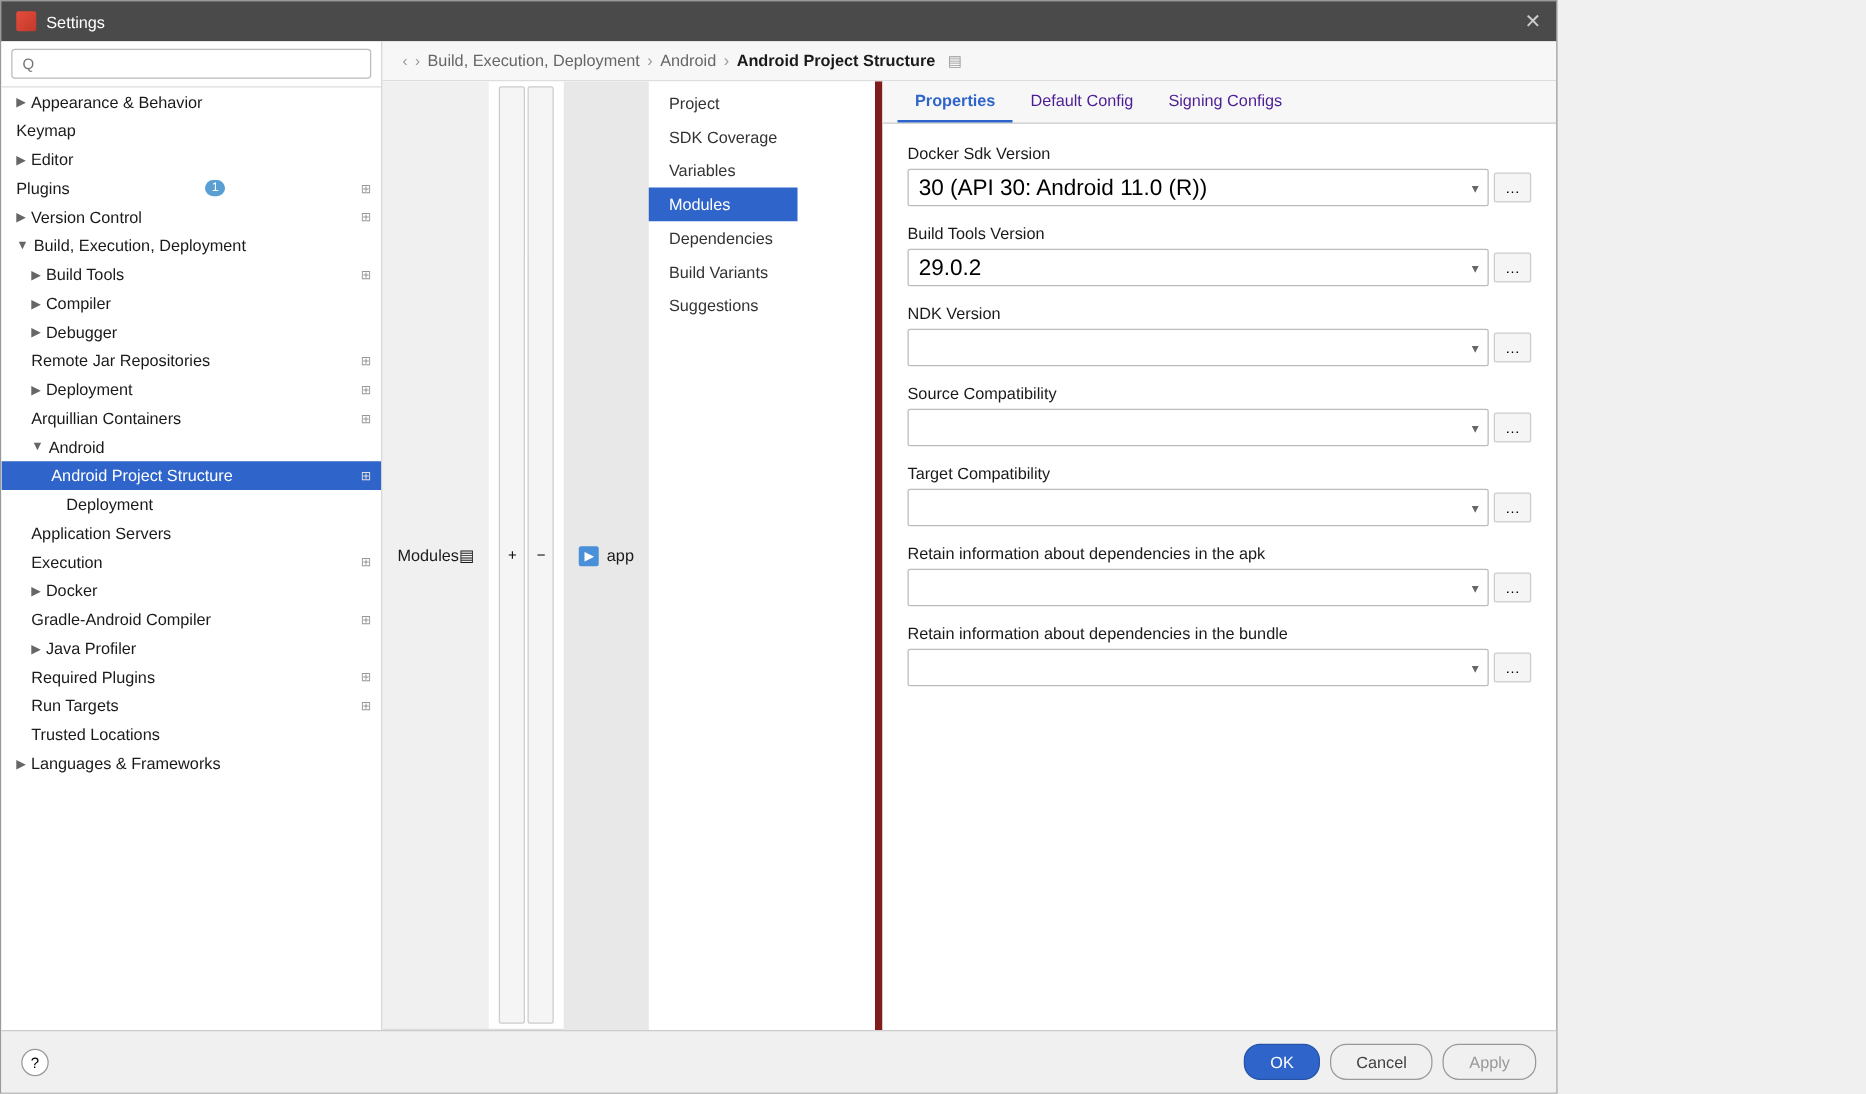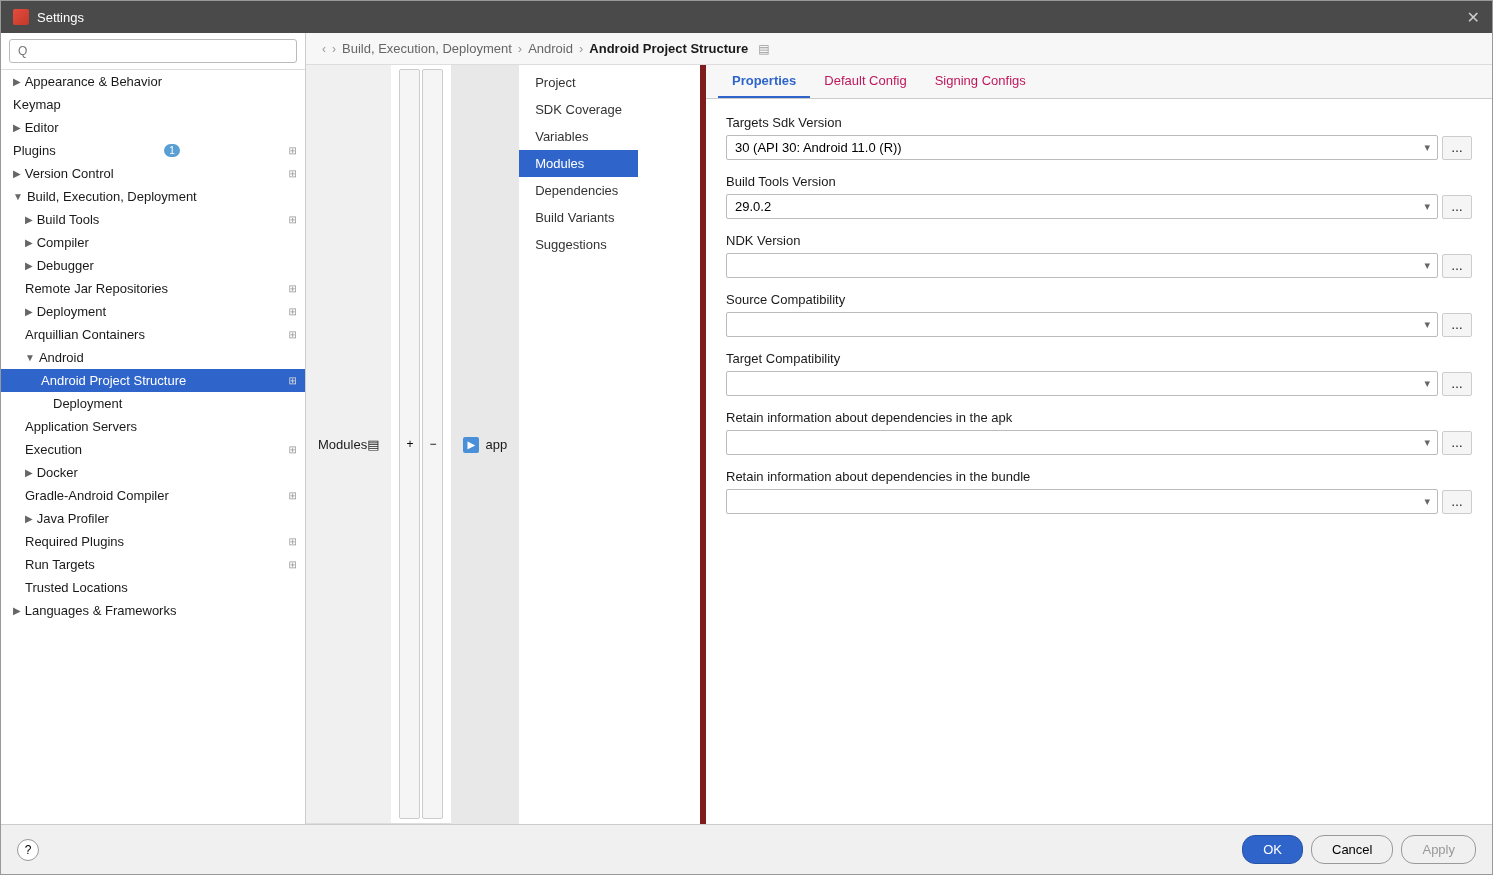--- a/index.html
+++ b/index.html
@@ -1,18 +1,18 @@
 <!DOCTYPE html>
 <html><head>
   <meta charset="utf-8">
   <style>
     * { box-sizing: border-box; margin: 0; padding: 0; }
     body { font-family: 'Segoe UI', Arial, sans-serif; font-size: 13px; background: #f0f0f0; color: #1a1a1a; }
     
-    .window { width: 1493px; height: 875px; background: #f2f2f2; border: 1px solid #999; display: flex; flex-direction: column; }
+    .window { width: 1246px; height: 875px; background: #f2f2f2; border: 1px solid #999; display: flex; flex-direction: column; }
     
     .title-bar { background: #4a4a4a; color: #fff; padding: 6px 12px; display: flex; align-items: center; justify-content: space-between; height: 32px; }
     .title-bar-left { display: flex; align-items: center; gap: 8px; }
     .title-bar-icon { width: 16px; height: 16px; background: linear-gradient(135deg, #e74c3c, #c0392b); border-radius: 2px; }
     .title-bar-close { font-size: 16px; cursor: pointer; color: #ccc; }
     
     .content { display: flex; flex: 1; overflow: hidden; }
     
     
     .sidebar { width: 305px; background: #fff; border-right: 1px solid #ccc; display: flex; flex-direction: column; overflow-y: auto; }
@@ -52,37 +52,37 @@
     .module-item { padding: 6px 12px; display: flex; align-items: center; gap: 6px; background: #e8e8e8; font-size: 13px; }
     .module-icon { width: 16px; height: 16px; background: #4a90d9; border-radius: 2px; display: flex; align-items: center; justify-content: center; color: #fff; font-size: 10px; }
     
     .nav-items { padding: 4px 0; }
     .nav-item { padding: 6px 16px; cursor: pointer; font-size: 13px; color: #333; }
     .nav-item.active { background: #2f65ca; color: #fff; font-weight: 500; }
     
     
     .right-panel { flex: 1; background: #fff; overflow-y: auto; }
     .right-panel-tabs { display: flex; border-bottom: 1px solid #ccc; padding: 0 12px; background: #f7f7f7; }
-    .tab { padding: 8px 14px; cursor: pointer; font-size: 13px; border-bottom: 2px solid transparent; color: #be185d; }
+    .tab { padding: 8px 14px; cursor: pointer; font-size: 13px; border-bottom: 2px solid transparent; color: #4c1d95; }
     .tab.active { border-bottom: 2px solid #2f65ca; color: #2f65ca; font-weight: 700; }
     
     .right-content { padding: 16px 20px; }
     .field-group { margin-bottom: 14px; }
     .field-label { font-size: 13px; color: #1a1a1a; margin-bottom: 5px; font-weight: 400; }
     .field-row { display: flex; align-items: center; gap: 4px; }
-    .field-select { flex: 1; padding: 4px 8px; border: 1px solid #bbb; border-radius: 2px; font-size: 13px; background: #fff; appearance: none; -webkit-appearance: none; cursor: pointer; }
+    .field-select { flex: 1; padding: 4px 8px; border: 1px solid #bbb; border-radius: 2px; font-size: 18px; background: #fff; appearance: none; -webkit-appearance: none; cursor: pointer; }
     .field-select-wrapper { flex: 1; position: relative; display: flex; align-items: center; }
     .field-select-wrapper::after { content: '▾'; position: absolute; right: 8px; pointer-events: none; font-size: 11px; color: #666; }
     .field-btn { padding: 4px 8px; background: #f5f5f5; border: 1px solid #ccc; cursor: pointer; border-radius: 2px; font-size: 12px; }
     
     
     .bottom-bar { padding: 10px 16px; border-top: 1px solid #ccc; background: #f0f0f0; display: flex; align-items: center; justify-content: flex-end; gap: 8px; }
     .btn { padding: 6px 20px; border: 1px solid #999; border-radius: 13px; cursor: pointer; font-size: 13px; }
     .btn-primary { background: #2f65ca; color: #fff; border-color: #2553a8; }
-    .btn-secondary { background: #f0f0f0; color: #000000; }
+    .btn-secondary { background: #f0f0f0; color: #404040; }
     .btn-disabled { background: #f0f0f0; color: #999; cursor: default; }
     .help-btn { width: 22px; height: 22px; border-radius: 50%; border: 1px solid #999; background: #fff; cursor: pointer; font-size: 12px; display: flex; align-items: center; justify-content: center; margin-right: auto; }
   </style>
 </head>
 <body>
 
 <div class="window">
 
   <div class="title-bar">
     <div class="title-bar-left">
@@ -265,21 +265,21 @@
 
         <div class="right-panel">
           <div class="right-panel-tabs">
             <div class="tab active">Properties</div>
             <div class="tab">Default Config</div>
             <div class="tab">Signing Configs</div>
           </div>
           <div class="right-content">
 
             <div class="field-group">
-              <div class="field-label">Targets Sdk Version</div>
+              <div class="field-label">Docker Sdk Version</div>
               <div class="field-row">
                 <div class="field-select-wrapper">
                   <select class="field-select">
                     <option>30 (API 30: Android 11.0 (R))</option>
                   </select>
                 </div>
                 <button class="field-btn">…</button>
               </div>
             </div>
 

